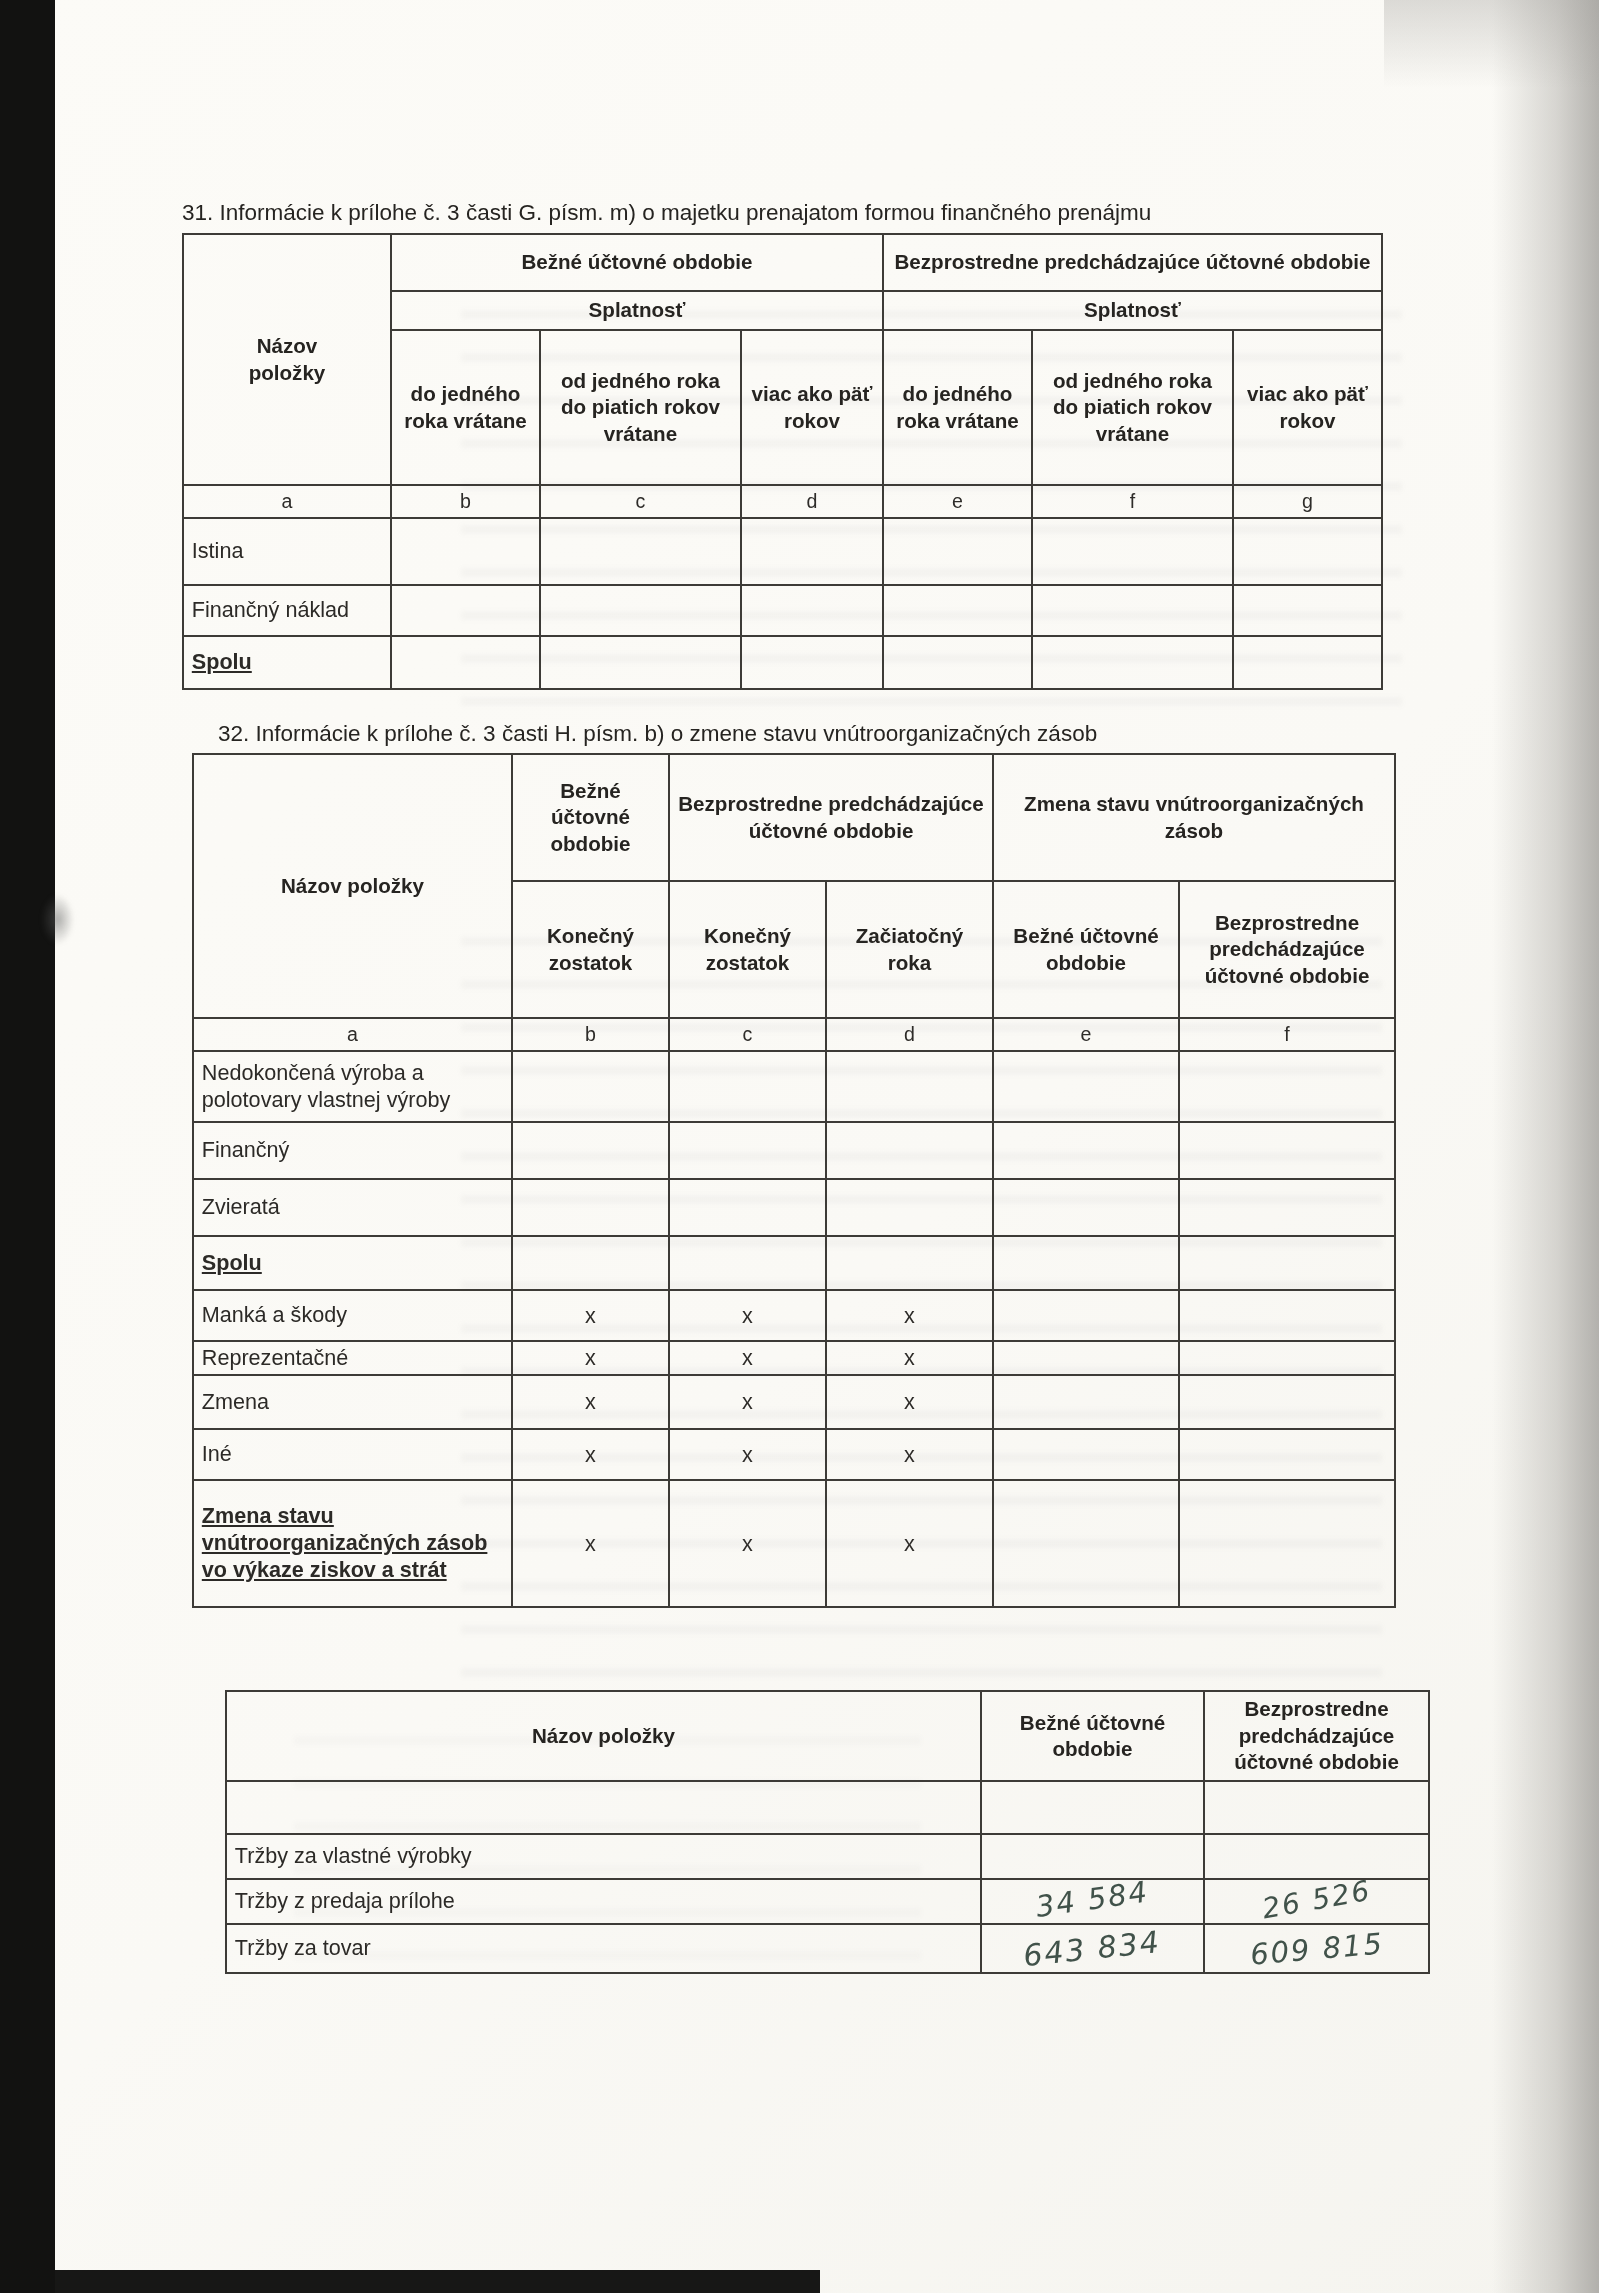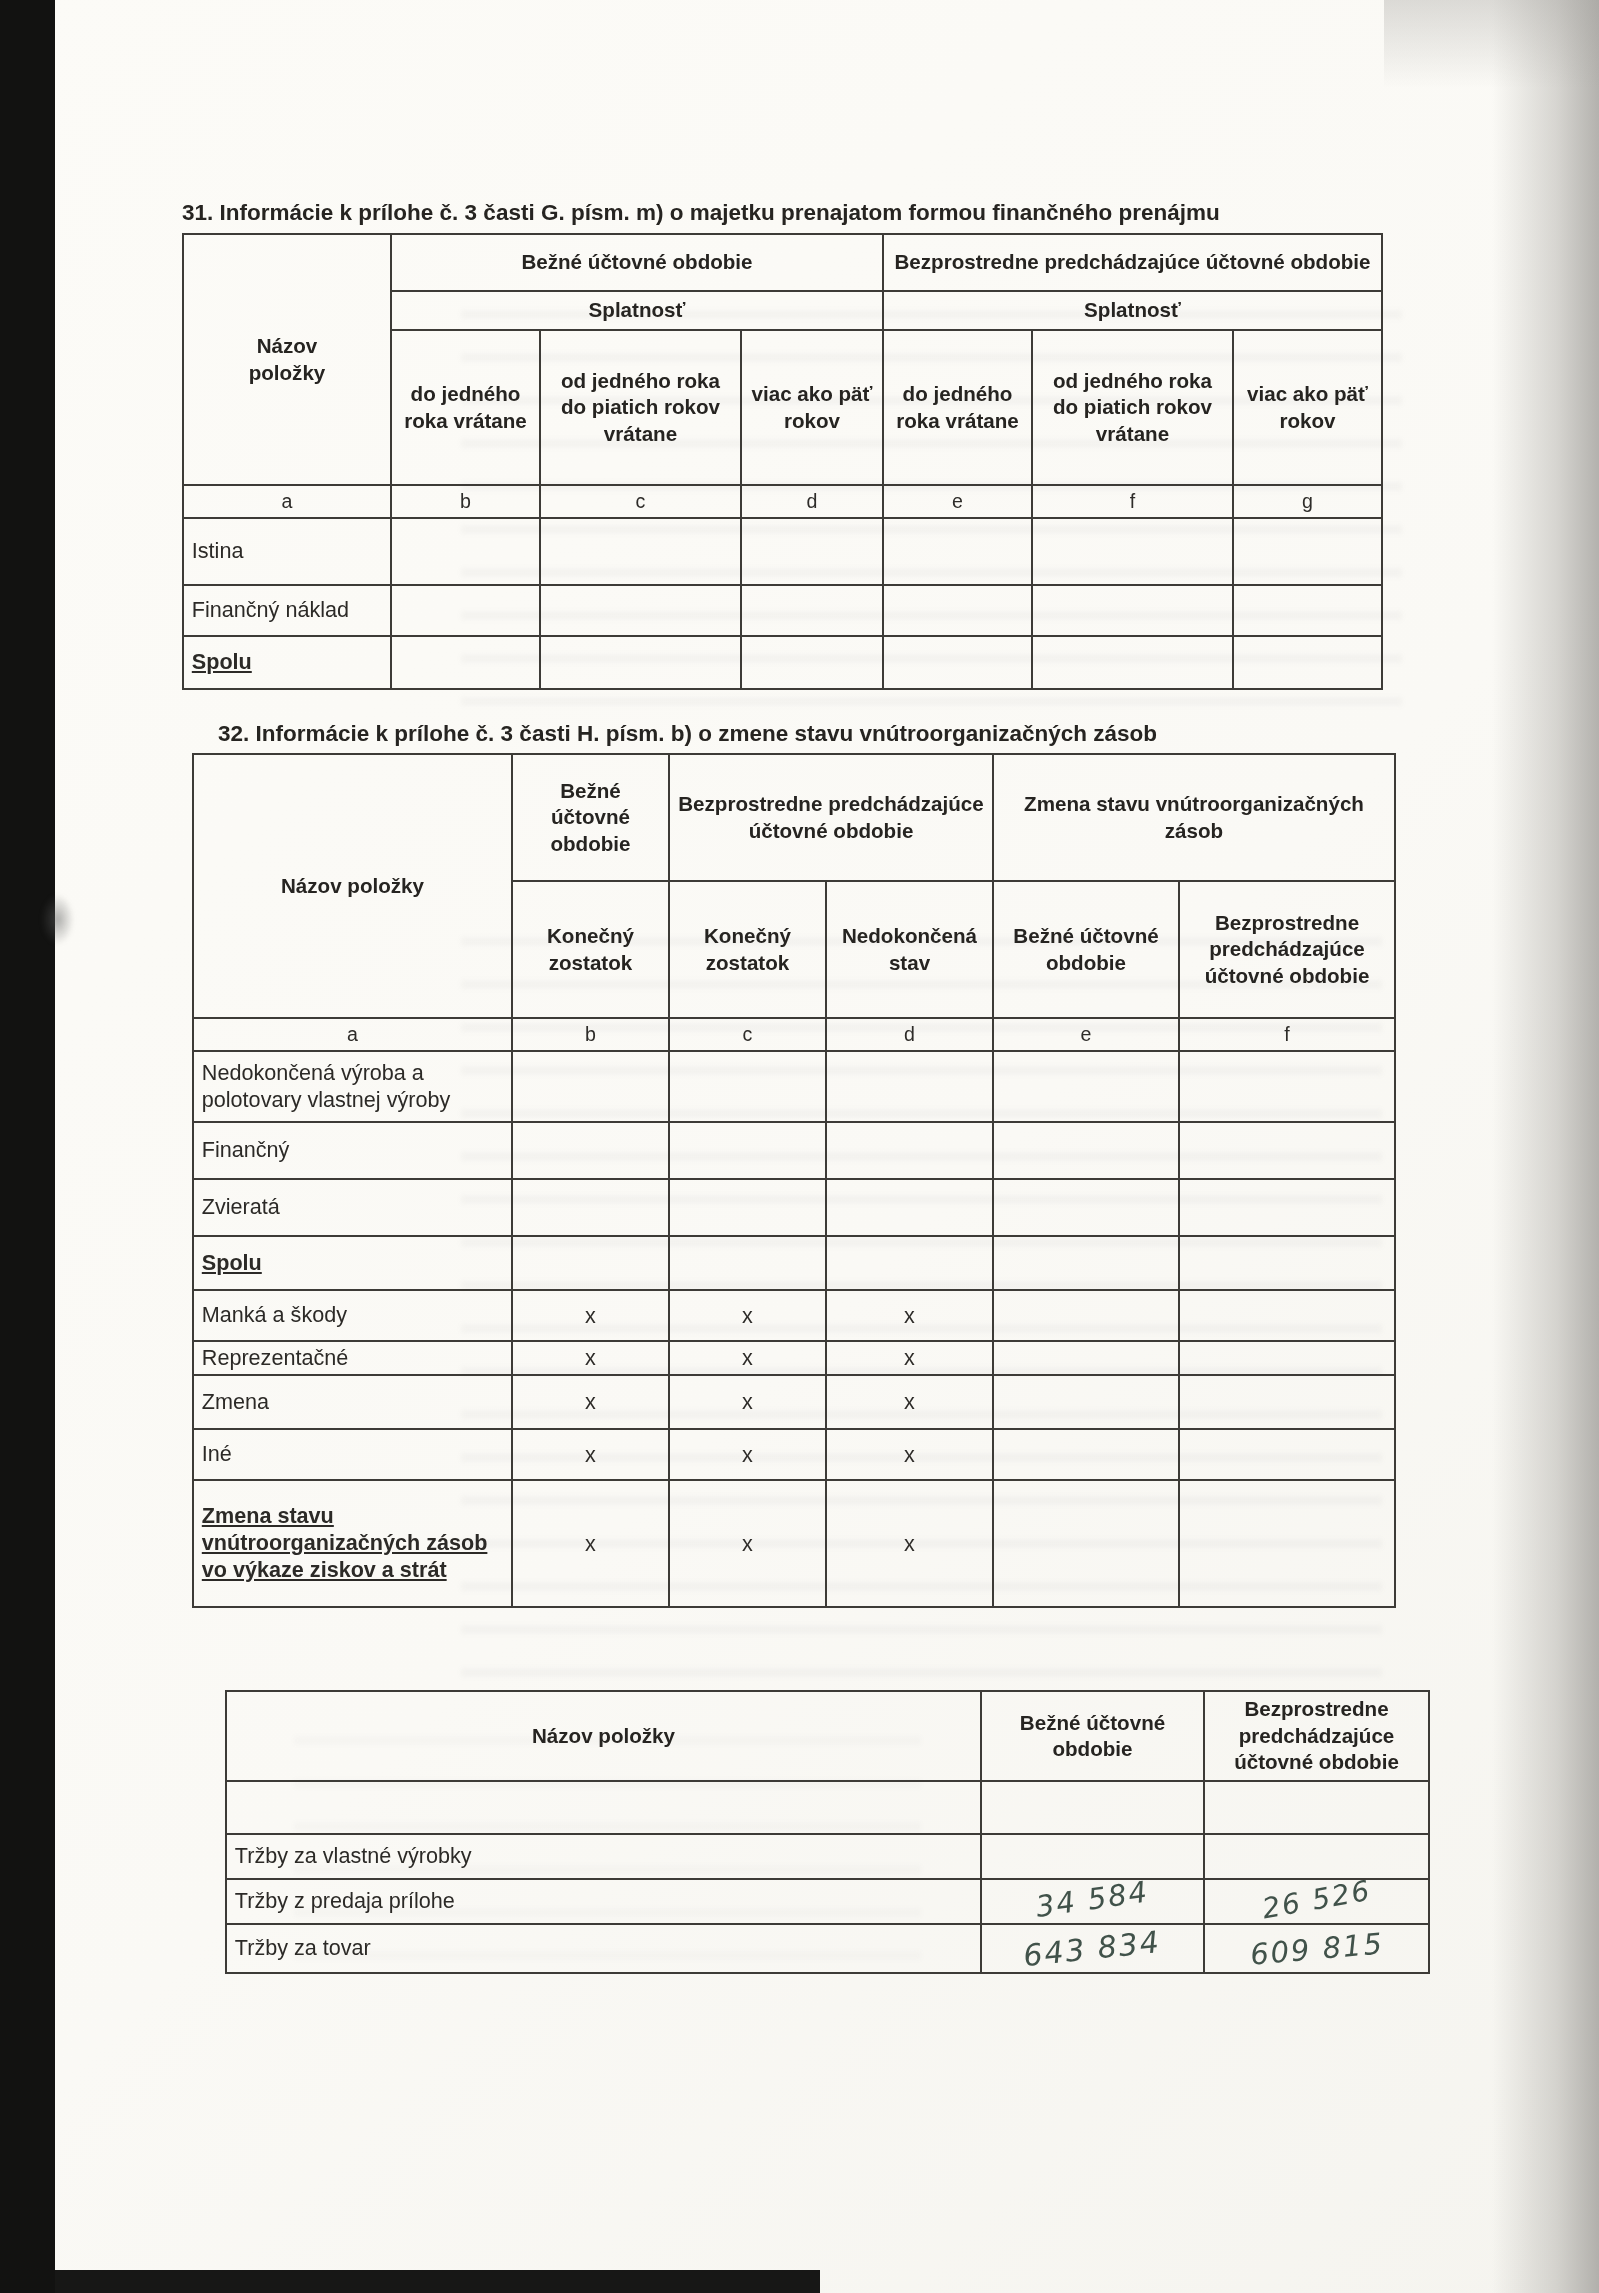--- a/index.html
+++ b/index.html
@@ -38,21 +38,21 @@
     opacity: 0.5;
     pointer-events: none;
   }
   .bleed-a { left: 461px; top: 294px;  width: 941px; height: 412px; }
   .bleed-b { left: 461px; top: 912px;  width: 921px; height: 765px; }
   .bleed-c { left: 294px; top: 1725px; width: 627px; height: 235px; opacity: .35; }
 
   .title {
     position: absolute;
     font-size: 22.5px;
-    font-weight: bold;
+    font-weight: normal;
     white-space: nowrap;
     color: #262421;
   }
   .t31-title { left: 182px; top: 200px; }
   .t32-title { left: 218px; top: 721px; }
   .t33-title { left: 247px; top: 1658px; }
 
   table.tbl {
     position: absolute;
     border-collapse: collapse;
@@ -208,21 +208,21 @@
     <tbody>
       <tr style="height:127px">
         <th rowspan="2">Názov položky</th>
         <th>Bežné účtovné obdobie</th>
         <th colspan="2">Bezprostredne predchádzajúce účtovné obdobie</th>
         <th colspan="2">Zmena stavu vnútroorganizačných zásob</th>
       </tr>
       <tr style="height:137px">
         <th>Konečný zostatok</th>
         <th>Konečný zostatok</th>
-        <th>Nedokončená stav</th>
+        <th>Začiatočný roka</th>
         <th>Bežné účtovné obdobie</th>
         <th>Bezprostredne predchádzajúce účtovné obdobie</th>
       </tr>
       <tr class="letters" style="height:33px">
         <td>a</td>
         <td>b</td>
         <td>c</td>
         <td>d</td>
         <td>e</td>
         <td>f</td>

